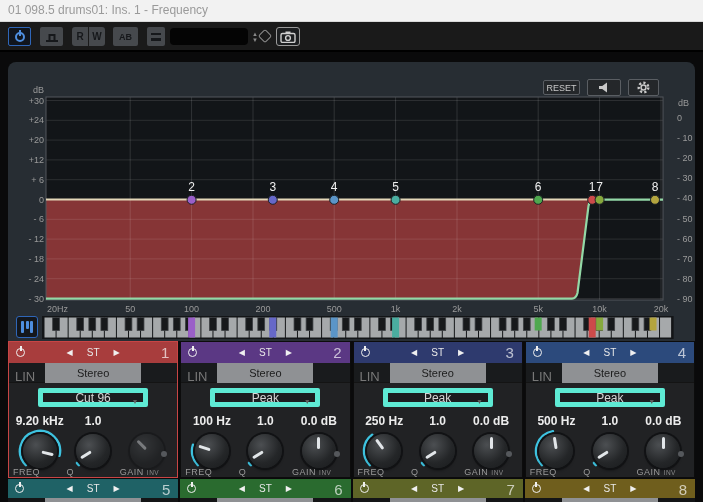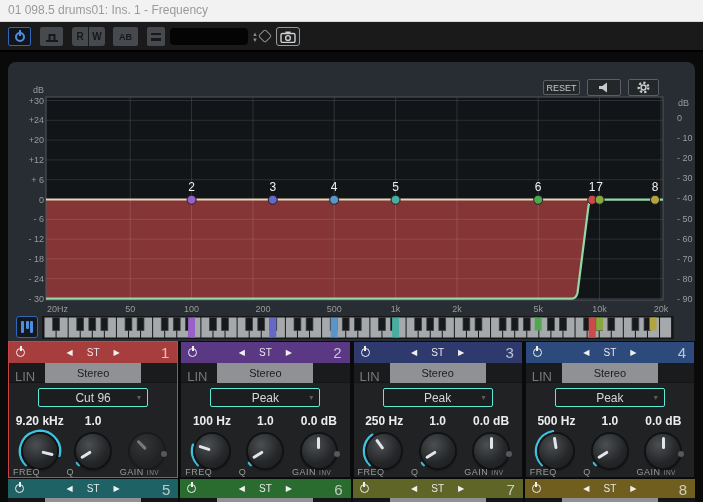--- a/index.html
+++ b/index.html
@@ -39,21 +39,21 @@
   .module.selected { border:1px solid #c84545; }
   .hdr { height:21px; display:flex; align-items:center; padding:0 7px; color:#e6e6e6; position:relative; }
   .hdr-center { position:absolute; left:0; right:0; display:flex; align-items:center; justify-content:center; gap:14px; }
   .hdr .arrow { font-size:8px; color:#f0f0f0; }
   .hdr .st { font-size:10px; color:#e8e8e8; }
   .bandnum { position:absolute; right:8px; top:2px; font-size:15px; color:rgba(255,255,255,0.68); }
   .tabs { height:20px; background:#191b1d; position:relative; border-bottom:1px solid #141414; }
   .tabs .lin { position:absolute; left:6px; top:6px; font-size:13px; color:#787878; }
   .stereo-tab { position:absolute; left:50%; transform:translateX(-50%); top:0; width:96px; height:20px; background:#8f9194; color:#1c1c1c; font-size:11px; display:flex; align-items:center; justify-content:center; }
   .mod-body { position:relative; height:94px; }
-  .dropdown { position:absolute; left:50%; transform:translateX(-50%); top:5px; width:110px; height:19px; background:#1b1d1f; border:1px solid #5eead4; border-radius:2px; color:#d6d6d6; font-size:12px; display:flex; align-items:center; justify-content:center; }
+  .dropdown { position:absolute; left:50%; transform:translateX(-50%); top:5px; width:110px; height:19px; background:#1b1d1f; border:5px solid #5eead4; border-radius:2px; color:#d6d6d6; font-size:12px; display:flex; align-items:center; justify-content:center; }
   .dropdown .caret { position:absolute; right:6px; top:4px; font-size:8px; color:#5e5e5e; }
   .vals { position:absolute; top:31px; left:4px; right:4px; display:grid; grid-template-columns:1fr 1fr 1fr; text-align:center; color:#ececec; font-size:12px; font-weight:bold; }
   .knobs { position:absolute; top:46px; left:4px; right:4px; height:44px; display:grid; grid-template-columns:1fr 1fr 1fr; justify-items:center; }
   .knob { position:relative; width:44px; height:44px; }
   .knob svg { position:absolute; inset:0; }
   .cap { position:absolute; inset:5px; border-radius:50%; background:radial-gradient(circle at 38% 32%, #4c4f52, #242628 58%, #191b1d); box-shadow:0 0 0 2px #111214, 0 2px 3px rgba(0,0,0,.65); }
   .indw { position:absolute; inset:5px; }
   .ind { position:absolute; left:50%; top:3px; width:3px; height:12px; margin-left:-1.5px; background:#e2e6e9; border-radius:2px; }
   .knob.dim { opacity:.45; }
   .klabels { position:absolute; top:84px; left:4px; right:4px; display:grid; grid-template-columns:1fr 1fr 1fr; text-align:left; color:#9a9a9a; font-size:9px; letter-spacing:.5px; }

